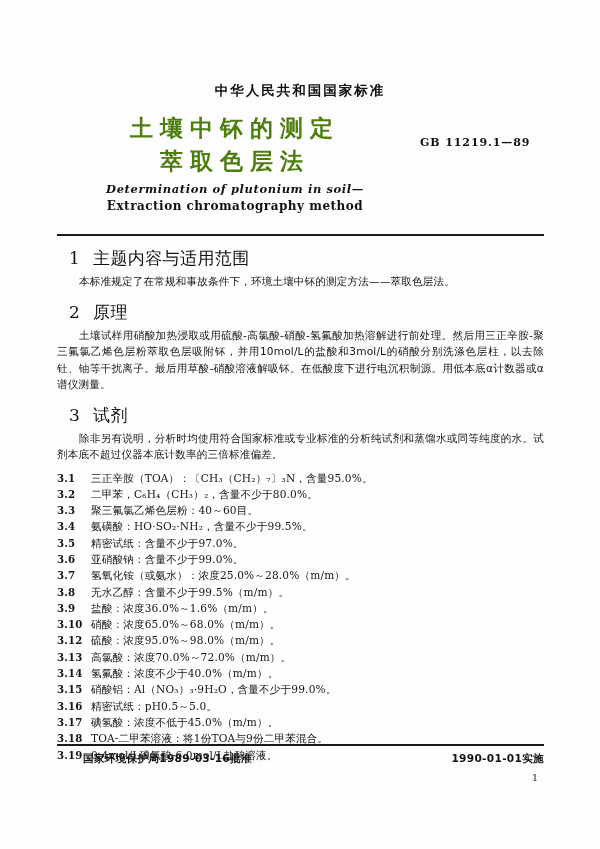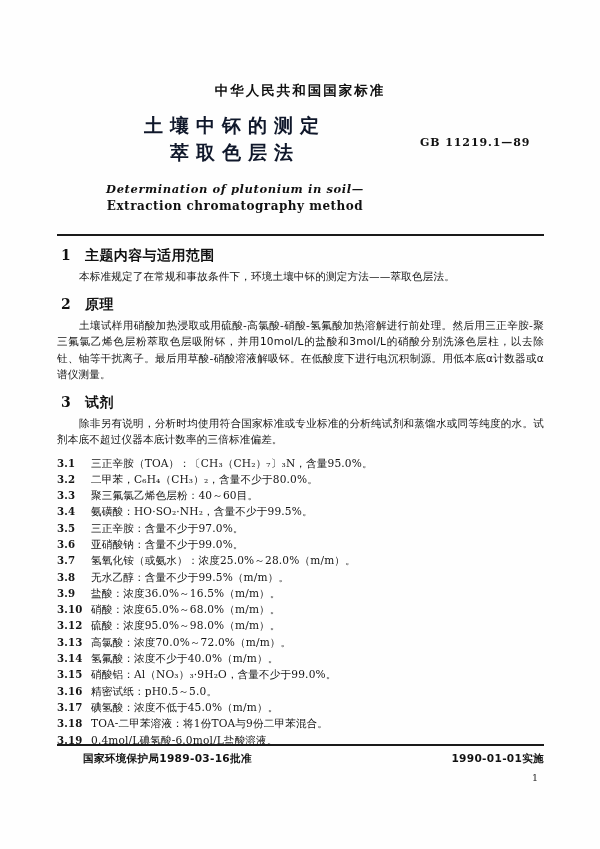--- a/index.html
+++ b/index.html
@@ -39,25 +39,25 @@
   }
 
   .doc-title-block {
     position: absolute;
     left: 55px;
     top: 112px;
     width: 360px;
     text-align: center;
   }
   .doc-title-line {
-    font-size: 19px;
+    font-size: 23px;
     font-weight: bold;
     letter-spacing: 7px;
     line-height: 1.42;
-    color: #0f172a;
+    color: #4d7c0f;
   }
 
   .std-number {
     position: absolute;
     left: 420px;
     top: 136px;
     font-size: 11px;
     font-weight: bold;
     letter-spacing: 0.9px;
     color: #111;
@@ -108,24 +108,24 @@
   }
 
   
   .content {
     position: absolute;
     left: 57px;
     top: 247px;
     width: 487px;
   }
   .sec-head {
-    font-size: 14px;
-    font-weight: bold;
-    color: #111;
-    margin: 0 0 3px 4px;
+    font-size: 17px;
+    font-weight: normal;
+    color: #111;
+    margin: 0 0 3px 12px;
     letter-spacing: 0.4px;
   }
   .sec-head .num {
     display: inline-block;
     width: 24px;
     font-family: "DejaVu Serif", "Liberation Serif", serif;
   }
   .para {
     font-size: 10.6px;
     line-height: 16.5px;
@@ -230,25 +230,25 @@
     </div>
     <p class="para indent">除非另有说明，分析时均使用符合国家标准或专业标准的分析纯试剂和蒸馏水或同等纯度的水。试剂本底不超过仪器本底计数率的三倍标准偏差。</p>
 
     <div class="block-gap-sm"></div>
 
     <div class="reagent-list">
       <p class="item"><span class="inum">3.1</span><span class="itext sci">三正辛胺（TOA）：〔CH₃（CH₂）₇〕₃N，含量95.0%。</span></p>
       <p class="item"><span class="inum">3.2</span><span class="itext sci">二甲苯，C₆H₄（CH₃）₂，含量不少于80.0%。</span></p>
       <p class="item"><span class="inum">3.3</span><span class="itext sci">聚三氟氯乙烯色层粉：40～60目。</span></p>
       <p class="item"><span class="inum">3.4</span><span class="itext sci">氨磺酸：HO·SO₂·NH₂，含量不少于99.5%。</span></p>
-      <p class="item"><span class="inum">3.5</span><span class="itext sci">三正辛胺：含量不少于97.0%。</span></p>
+      <p class="item"><span class="inum">3.5</span><span class="itext sci">精密试纸：含量不少于97.0%。</span></p>
       <p class="item"><span class="inum">3.6</span><span class="itext sci">亚硝酸钠：含量不少于99.0%。</span></p>
       <p class="item"><span class="inum">3.7</span><span class="itext sci">氢氧化铵（或氨水）：浓度25.0%～28.0%（m/m）。</span></p>
       <p class="item"><span class="inum">3.8</span><span class="itext sci">无水乙醇：含量不少于99.5%（m/m）。</span></p>
-      <p class="item"><span class="inum">3.9</span><span class="itext sci">盐酸：浓度36.0%～16.5%（m/m）。</span></p>
+      <p class="item"><span class="inum">3.9</span><span class="itext sci">盐酸：浓度36.0%～1.6%（m/m）。</span></p>
       <p class="item"><span class="inum">3.10</span><span class="itext sci">硝酸：浓度65.0%～68.0%（m/m）。</span></p>
       <p class="item"><span class="inum">3.12</span><span class="itext sci">硫酸：浓度95.0%～98.0%（m/m）。</span></p>
       <p class="item"><span class="inum">3.13</span><span class="itext sci">高氯酸：浓度70.0%～72.0%（m/m）。</span></p>
       <p class="item"><span class="inum">3.14</span><span class="itext sci">氢氟酸：浓度不少于40.0%（m/m）。</span></p>
       <p class="item"><span class="inum">3.15</span><span class="itext sci">硝酸铝：Al（NO₃）₃·9H₂O，含量不少于99.0%。</span></p>
       <p class="item"><span class="inum">3.16</span><span class="itext sci">精密试纸：pH0.5～5.0。</span></p>
       <p class="item"><span class="inum">3.17</span><span class="itext sci">碘氢酸：浓度不低于45.0%（m/m）。</span></p>
       <p class="item"><span class="inum">3.18</span><span class="itext sci">TOA-二甲苯溶液：将1份TOA与9份二甲苯混合。</span></p>
       <p class="item"><span class="inum">3.19</span><span class="itext sci">0.4mol/L碘氢酸-6.0mol/L盐酸溶液。</span></p>
     </div>

